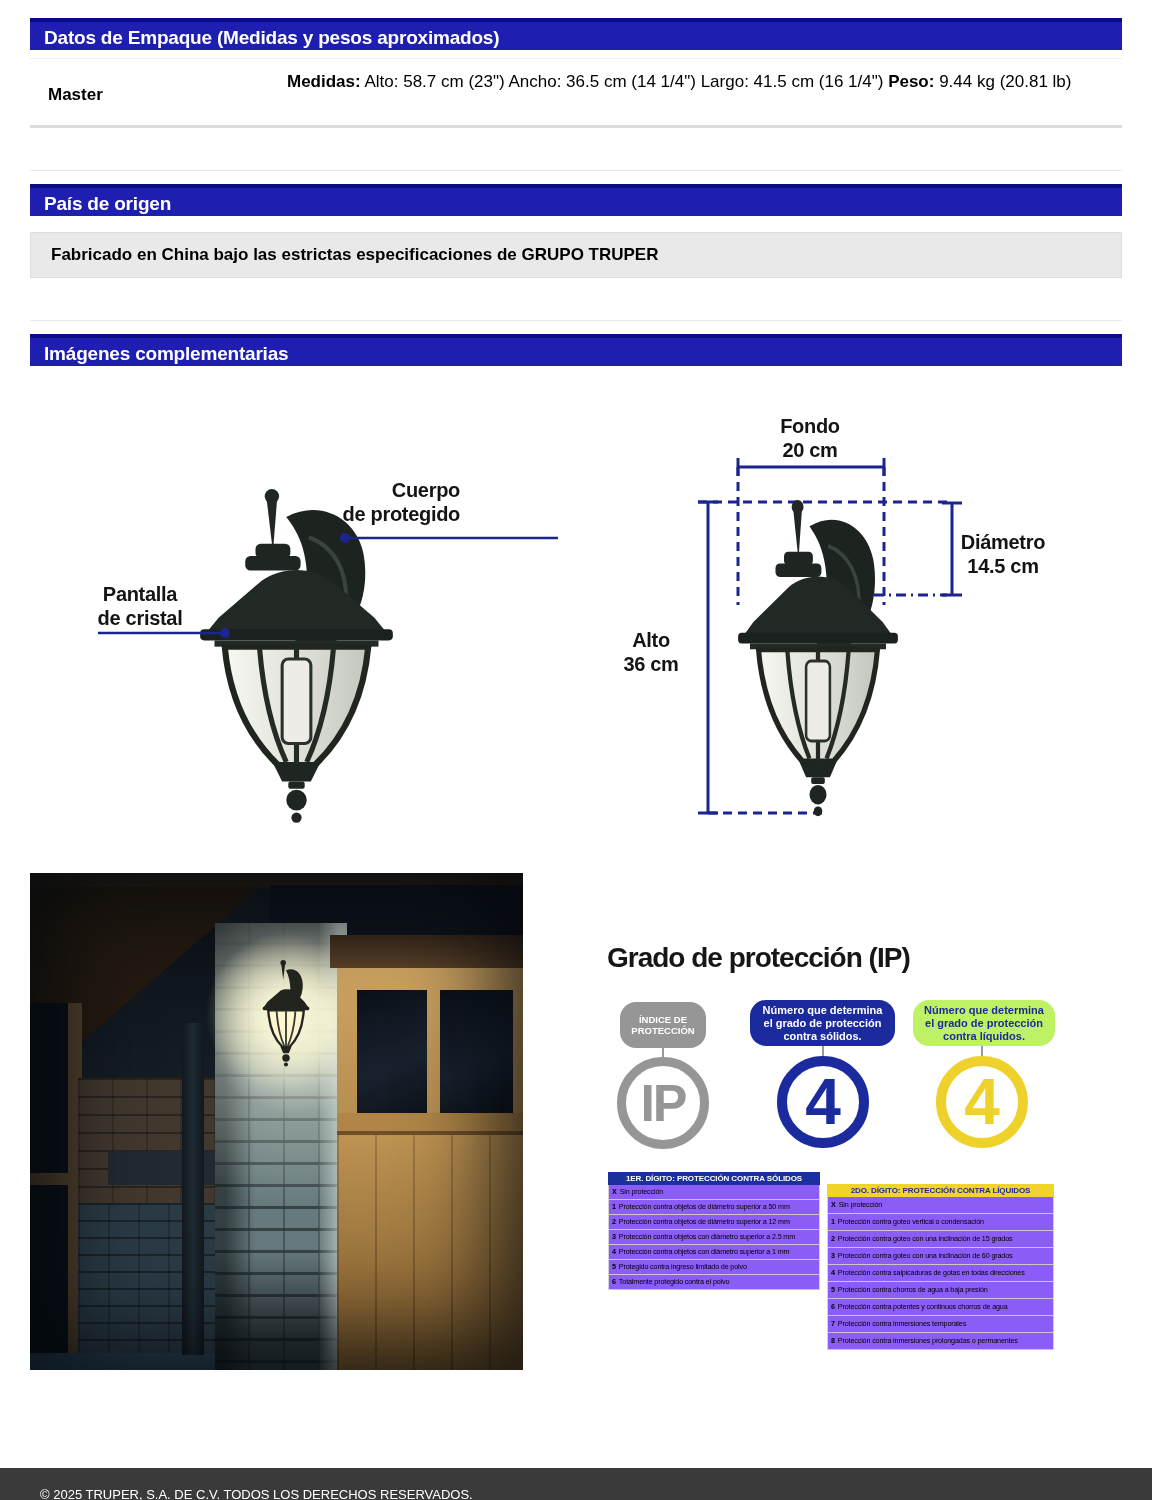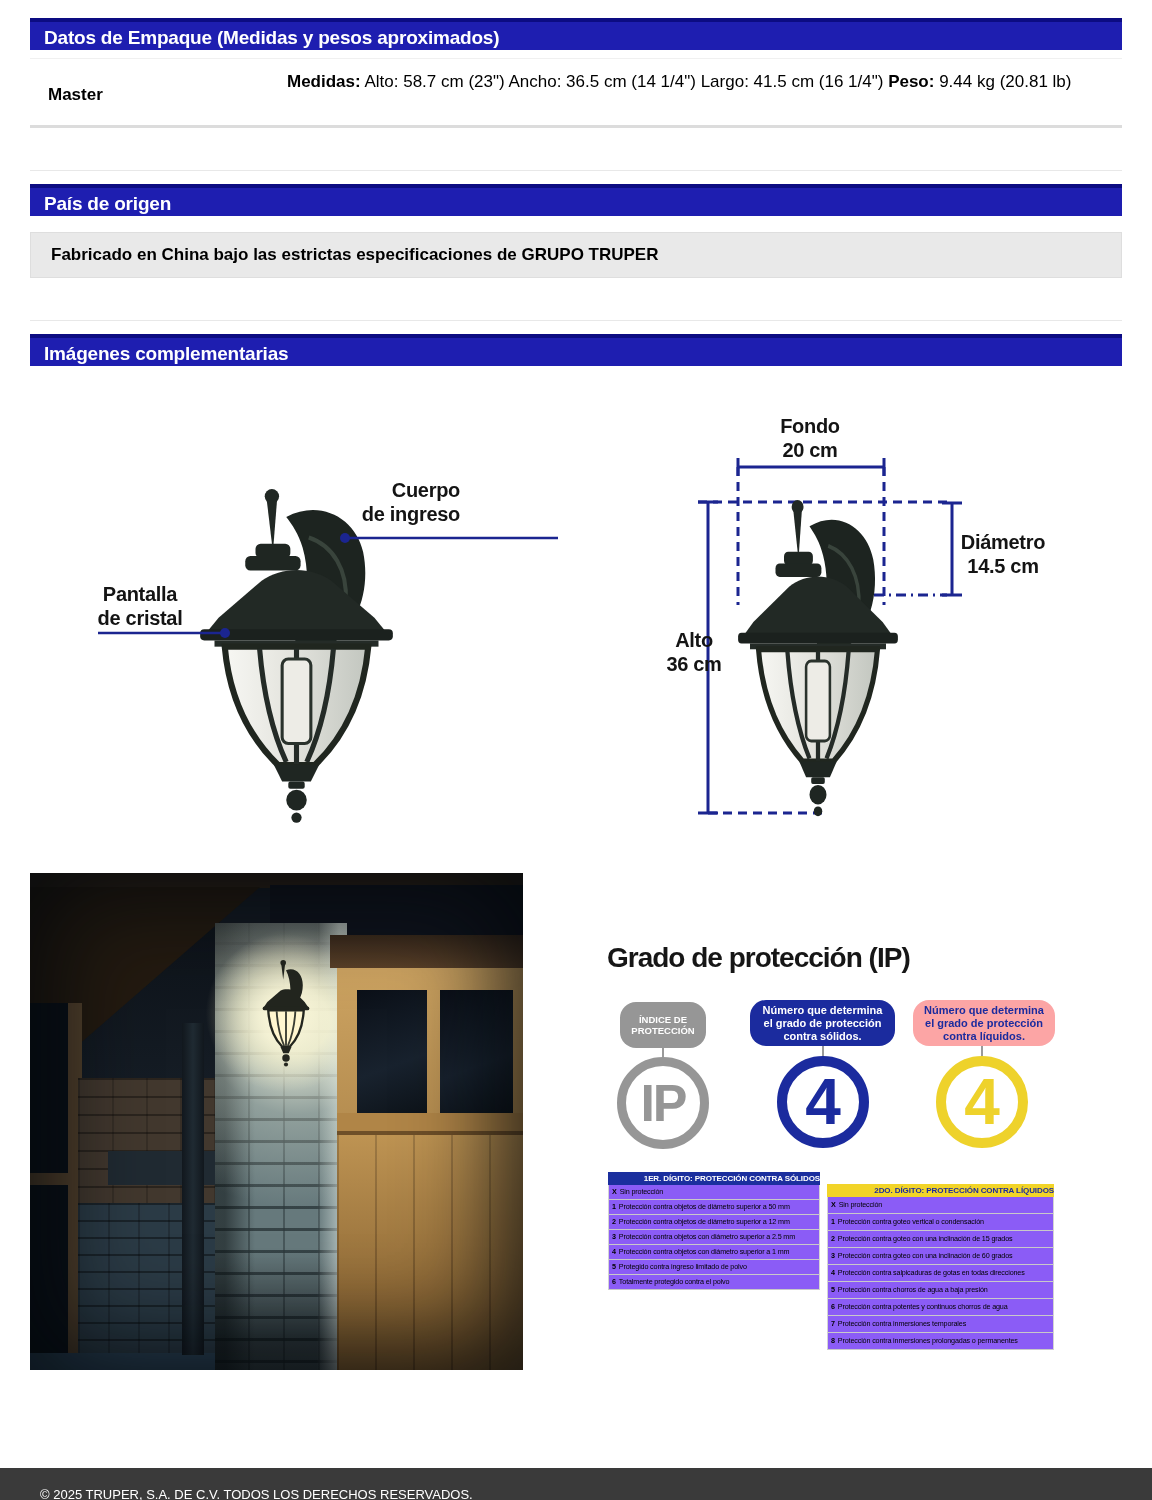--- a/index.html
+++ b/index.html
@@ -81,33 +81,33 @@
 
   
   .ip-title{position:absolute;left:607px;top:914px;font-size:28px;font-weight:bold;
     letter-spacing:-1px;color:#161616;margin-top:28px;}
   .pill{position:absolute;border-radius:16px;display:flex;align-items:center;
     justify-content:flex-end;text-align:center;font-weight:bold;box-sizing:border-box;}
   .pill-gray{left:620px;top:1002px;width:86px;height:46px;background:#969696;
     color:#fff;font-size:9.5px;line-height:11px;padding:4px 8px;}
   .pill-blue{left:750px;top:1000px;width:145px;height:46px;background:#1b2b9e;
     color:#fff;font-size:11px;line-height:13px;padding:4px 10px;}
-  .pill-yellow{left:913px;top:1000px;width:142px;height:46px;background:#fca5a5;
+  .pill-yellow{left:913px;top:1000px;width:142px;height:46px;background:#bef264;
     color:#1b2b9e;font-size:11px;line-height:13px;padding:4px 6px;}
   .connector{position:absolute;width:2px;background:#9a9a9a;}
   .ip-circle{position:absolute;border-radius:50%;box-sizing:border-box;width:92px;height:92px;
     display:flex;align-items:center;justify-content:center;font-weight:bold;background:#fff;}
   .circ-gray{left:617px;top:1057px;border:9px solid #969696;color:#969696;font-size:52px;letter-spacing:-2px;}
   .circ-blue{left:777px;top:1056px;border:10px solid #1b2b9e;color:#1b2b9e;font-size:64px;}
   .circ-yellow{left:936px;top:1056px;border:10px solid #eed22b;color:#eed22b;font-size:64px;}
 
   
   .ip-table{position:absolute;top:1172px;background:#fff;}
   .ip-table .thead{height:13px;line-height:13px;font-size:8px;font-weight:bold;
-    text-align:right;letter-spacing:-0.1px;}
+    text-align:center;letter-spacing:-0.1px;}
   #solids-table{left:608px;width:212px;}
   #liquids-table{left:827px;width:227px;margin-top:12px;}
   #solids-table .thead{background:#1b2f9e;color:#fff;}
   #liquids-table .thead{background:#f2d428;color:#1b2b9e;}
   .iprow{box-sizing:border-box;border-bottom:1px solid #c9c9c9;border-left:1px solid #d4d4d4;
     border-right:1px solid #d4d4d4;padding:0 3px;font-size:7.2px;letter-spacing:-0.15px;
     white-space:nowrap;overflow:hidden;background:#8b5cf6;}
   #solids-table .iprow{height:15px;line-height:14px;}
   #liquids-table .iprow{height:17px;line-height:16px;}
   .iprow b{margin-right:3px;}
@@ -197,35 +197,35 @@
 
   <svg id="leaders-svg" class="overlay-svg" viewBox="0 0 1152 500">
     <path class="leader" d="M345,158 H558"></path>
     <circle cx="345" cy="158" r="5" fill="#1b2590"></circle>
     <path class="leader" d="M98,253 H225"></path>
     <circle cx="225" cy="253" r="5" fill="#1b2590"></circle>
   </svg>
 
   <div class="diag-label lbl-r" style="left:320px;top:478px;width:140px">
     <div>Cuerpo</div>
-    <div>de ingreso</div>
+    <div>de protegido</div>
   </div>
   <div class="diag-label lbl-c" style="left:94px;top:582px;width:92px">
     <div>Pantalla</div>
     <div>de cristal</div>
   </div>
   <div class="diag-label lbl-c" style="left:760px;top:414px;width:100px">
     <div>Fondo</div>
     <div>20 cm</div>
   </div>
   <div class="diag-label lbl-c" style="left:948px;top:530px;width:110px">
     <div>Diámetro</div>
     <div>14.5 cm</div>
   </div>
-  <div class="diag-label lbl-c" style="left:660px;top:628px;width:68px">
+  <div class="diag-label lbl-c" style="left:617px;top:628px;width:68px">
     <div>Alto</div>
     <div>36 cm</div>
   </div>
 
   <div class="photo">
     <div class="ph-fascia"></div>
     <div class="ph-darkleft"></div>
     <div class="ph-eave"></div>
     <div class="ph-window"></div>
     <div class="ph-window-rail"></div>

